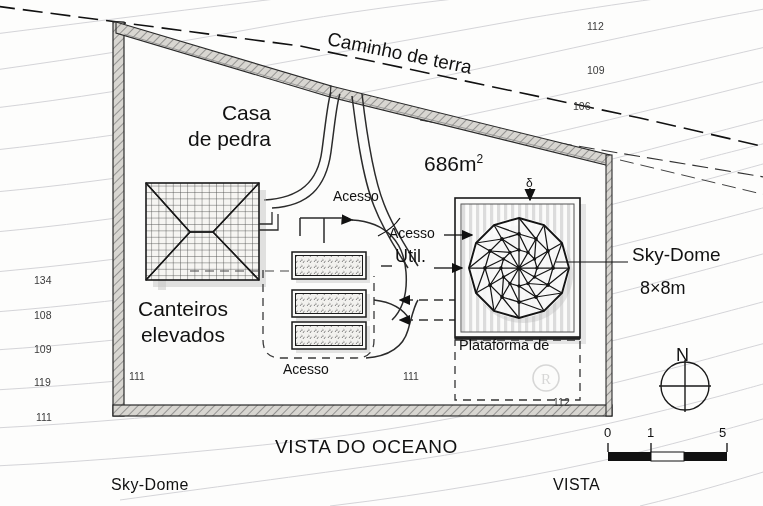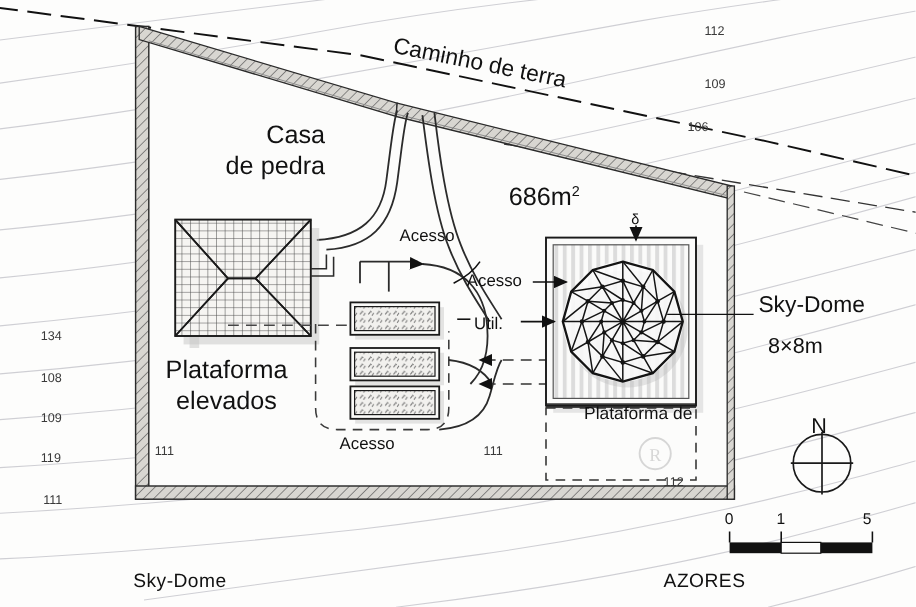--- a/index.html
+++ b/index.html
@@ -13,23 +13,23 @@
   #stage svg{position:absolute;left:0;top:0;}
   .lbl{position:absolute;white-space:nowrap;}
 
   
   .t-casa{left:160px;top:100px;font-size:21px;line-height:26px;text-align:right;margin-left:28px;}
   .t-cant{left:138px;top:296px;font-size:21px;line-height:26px;text-align:center;}
   .t-area{left:400px;top:152px;font-size:21px;margin-left:24px;}
   .t-area sup{font-size:12px;vertical-align:super;}
   .t-acessso{left:333px;top:188px;font-size:14px;}
   .t-acesso2{left:389px;top:225px;font-size:14px;}
-  .t-util{left:395px;top:261px;font-size:14px;}
+  .t-util{left:395px;top:246px;font-size:18px;}
   .t-acesso3{left:283px;top:361px;font-size:14px;}
-  .t-plat{left:459px;top:336px;font-size:14.5px;line-height:19px;text-align:right;width:118px;}
+  .t-plat{left:459px;top:336px;font-size:14.5px;line-height:19px;text-align:left;width:118px;}
   .t-sky{left:632px;top:244px;font-size:19px;}
   .t-sky8{left:640px;top:278px;font-size:18px;}
   .t-north{left:676px;top:345px;font-size:18px;}
   .t-caminho{left:330px;top:28px;font-size:19px;transform:rotate(11.5deg);transform-origin:left top;}
   .t-vista{left:275px;top:436px;font-size:19px;letter-spacing:.6px;}
   .t-skyb{left:111px;top:476px;font-size:16px;letter-spacing:.4px;}
   .t-az{left:553px;top:476px;font-size:16px;letter-spacing:.4px;}
 
   .ctr{position:absolute;font-size:10.5px;color:#3a3a3a;font-family:"Liberation Sans",sans-serif;}
   .sc{position:absolute;font-size:13px;color:#111;}
@@ -276,21 +276,21 @@
     </g>
 
   </svg>
 
   <div class="lbl t-casa">
     <div>Casa</div>
     <div>de pedra</div>
   </div>
 
   <div class="lbl t-cant">
-    <div>Plataforma</div>
+    <div>Canteiros</div>
     <div>elevados</div>
   </div>
 
   <div class="lbl t-area">
     <span>686m</span><sup>2</sup>
   </div>
 
   <div class="lbl t-caminho">Caminho de terra</div>
   <div class="lbl t-acessso">Acesso</div>
   <div class="lbl t-acesso2">Acesso</div>
@@ -299,22 +299,23 @@
 
   <div class="lbl t-plat">
     <div>Plataforma de</div>
   </div>
 
   <div class="lbl t-sky">Sky-Dome</div>
   <div class="lbl t-sky8">8×8m</div>
   <div class="lbl t-north">N</div>
   <div class="lbl" style="left:526px;top:176px;font-size:12px;">δ</div>
 
+  <div class="lbl t-vista">VISTA DO OCEANO</div>
   <div class="lbl t-skyb">Sky-Dome</div>
-  <div class="lbl t-az">AZORES</div>
+  <div class="lbl t-az">VISTA</div>
 
   <div id="contourLayer">
       <div class="ctr" style="left: 34px; top: 274px;">134</div>
       <div class="ctr" style="left: 34px; top: 309px;">108</div>
       <div class="ctr" style="left: 34px; top: 343px;">109</div>
       <div class="ctr" style="left: 34px; top: 376px;">119</div>
       <div class="ctr" style="left: 36px; top: 411px;">111</div>
       <div class="ctr" style="left: 587px; top: 20px;">112</div>
       <div class="ctr" style="left: 587px; top: 64px;">109</div>
       <div class="ctr" style="left: 573px; top: 100px;">106</div>

